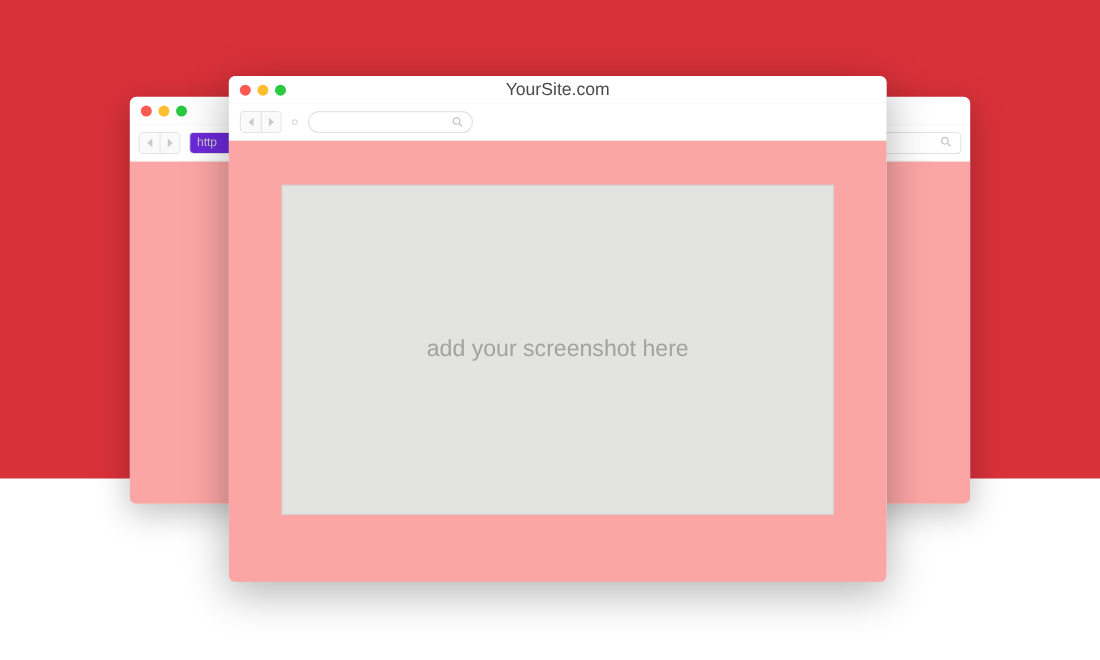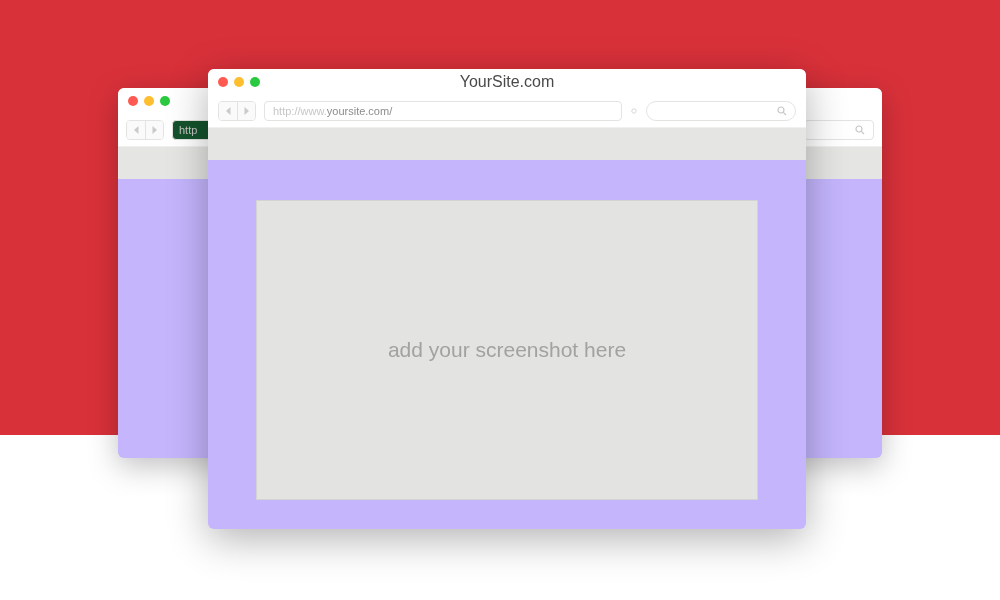--- a/index.html
+++ b/index.html
@@ -138,23 +138,22 @@
       justify-content: flex-end;
       padding: 0 8px;
     }
     .search-bar svg { display: block; }
     .content-area {
       position: absolute;
       top: 59px;
       left: 0;
       right: 0;
       bottom: 0;
-      background: #c4b5fd;
+      background: #fca5a5;
       padding: 40px 48px;
-      margin-top: 32px;
     }
     .placeholder-box {
       width: 100%;
       height: 300px;
       border: 1px solid #d3d3d1;
       background: #e3e3e1;
       display: flex;
       align-items: center;
       justify-content: center;
     }
@@ -167,21 +166,21 @@
     .browser-back .toolbar { padding: 0 8px; }
     .browser-back .content-area {
       top: 59px;
       padding: 0;
     }
     .back-addr-clip {
       flex: 1;
       height: 20px;
       border: 1px solid #e3e3e1;
       border-radius: 4px;
-      background: #14532d;
+      background: #6d28d9;
       display: flex;
       align-items: center;
       padding: 0 6px;
       font-size: 11px;
       color: #c6c6c4;
       overflow: hidden;
       white-space: nowrap;
       max-width: 60px;
       text-align: right;
     }
@@ -256,24 +255,20 @@
         <svg width="7" height="8" viewBox="0 0 7 8">
             <path d="M5.5 0 L1 4 L5.5 8 Z" fill="#cacac8"></path>
           </svg>
       </div>
       <div class="nav-btn">
         <svg width="7" height="8" viewBox="0 0 7 8">
             <path d="M1.5 0 L6 4 L1.5 8 Z" fill="#cacac8"></path>
           </svg>
       </div>
     </div>
-    <div class="address-bar">
-      <span>http://www.</span>
-        <span class="dark">yoursite.com/</span>
-    </div>
     <div class="reader-dot">
       <svg width="8" height="8" viewBox="0 0 8 8">
           <circle cx="4" cy="4" r="2.2" fill="none" stroke="#d7d7d5" stroke-width="1"></circle>
         </svg>
     </div>
     <div class="search-bar">
       <span>
         <svg width="10" height="10" viewBox="0 0 10 10">
             <circle cx="4" cy="4" r="3" fill="none" stroke="#c6c6c4" stroke-width="1.2"></circle>
             <line x1="6.3" y1="6.3" x2="9" y2="9" stroke="#c6c6c4" stroke-width="1.2"></line>

